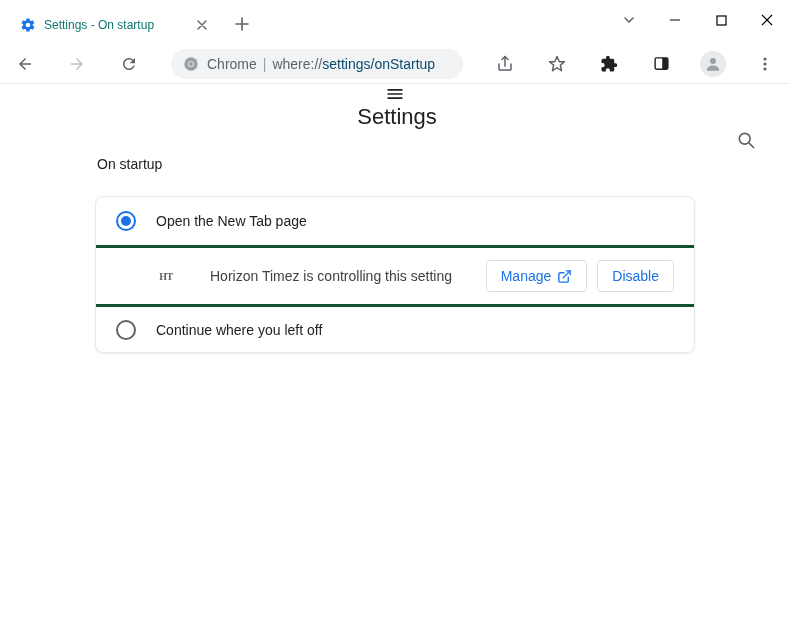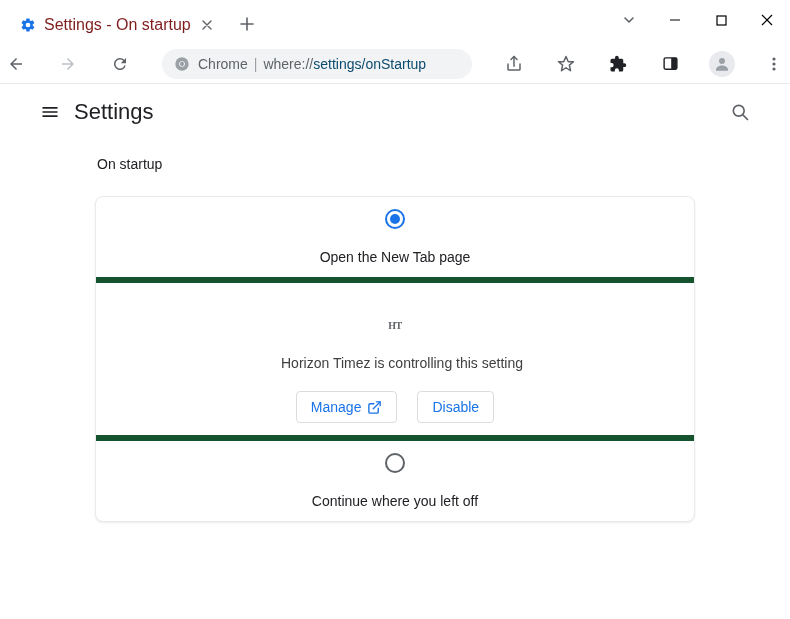--- a/index.html
+++ b/index.html
@@ -1,58 +1,58 @@
 <!DOCTYPE html>
 <html><head>
 <meta charset="utf-8">
 <style>
   * { box-sizing: border-box; margin: 0; padding: 0; font-family: 'Segoe UI', Arial, sans-serif; }
   body { width: 790px; height: 619px; background: #fff; overflow: hidden; position: relative; }
   
   .titlebar { height: 44px; display: flex; align-items: flex-start; background: #fff; }
   .tab { display: flex; align-items: center; height: 34px; margin-top: 8px; margin-left: 10px; padding: 0 10px; border-radius: 8px 8px 0 0; background: #fff; gap: 8px; min-width: 210px; position: relative; }
   .tab-favicon { width: 16px; height: 16px; display: flex; align-items: center; justify-content: center; }
-  .tab-title { font-size: 16px; color: #7f1d1d; flex: 1; }
+  .tab-title { font-size: 12px; color: #0f766e; flex: 1; }
   .tab-close { width: 16px; height: 16px; display: flex; align-items: center; justify-content: center; color: #5f6368; cursor: pointer; }
   .new-tab { width: 28px; height: 28px; margin-top: 10px; margin-left: 8px; display: flex; align-items: center; justify-content: center; color: #5f6368; cursor: pointer; border-radius: 50%; }
   .win-controls { margin-left: auto; display: flex; align-items: center; height: 40px; }
   .win-btn { width: 46px; height: 32px; display: flex; align-items: center; justify-content: center; color: #000; cursor: pointer; }
   .win-caret { width: 46px; height: 32px; display: flex; align-items: center; justify-content: center; color: #5f6368; }
   
-  .toolbar { height: 40px; display: flex; align-items: center; padding: 0 0; gap: 20px; border-bottom: 1px solid #e8eaed; }
+  .toolbar { height: 40px; display: flex; align-items: center; padding: 0 9px; gap: 20px; border-bottom: 1px solid #e8eaed; }
   .nav-btn { width: 32px; height: 32px; display: flex; align-items: center; justify-content: center; color: #5f6368; border-radius: 50%; cursor: pointer; }
   .nav-btn.disabled { color: #bdc1c6; cursor: default; }
   .omnibox { flex: 1; height: 30px; border-radius: 15px; background: #f1f3f4; display: flex; align-items: center; padding: 0 12px; margin: 0 6px; gap: 8px; }
   .omnibox-icon { width: 16px; height: 16px; display: flex; align-items: center; justify-content: center; }
   .omnibox-text { font-size: 14px; color: #5f6368; display: flex; align-items: center; }
   .url-sep { margin: 0 6px; color: #9aa0a6; }
   .url-path { color: #0c4a6e; }
   .tool-icon { width: 32px; height: 32px; display: flex; align-items: center; justify-content: center; color: #5f6368; cursor: pointer; border-radius: 50%; }
   .avatar { width: 26px; height: 26px; border-radius: 50%; background: #e8eaed; display: flex; align-items: center; justify-content: center; }
   
   .content { position: relative; height: calc(619px - 84px); background: #fff; }
-  .settings-header { height: 56px; display: flex; align-items: center; padding: 0 30px; }
+  .settings-header { height: 56px; display: flex; align-items: center; padding: 0 24px; flex-direction: column; }
   .menu-btn { width: 40px; height: 40px; display: flex; align-items: center; justify-content: center; cursor: pointer; color: #202124; }
   .settings-title { font-size: 22px; font-weight: 500; color: #202124; margin-left: 4px; }
   .search-btn { margin-left: auto; width: 40px; height: 40px; display: flex; align-items: center; justify-content: center; cursor: pointer; color: #5f6368; }
   
   .settings-body { padding: 16px 0; display: flex; flex-direction: column; align-items: center; }
   .section-title { width: 600px; font-size: 14px; color: #202124; margin-bottom: 24px; padding-left: 2px; }
   .card { width: 600px; background: #fff; border: 1px solid #e8eaed; border-radius: 8px; box-shadow: 0 1px 2px rgba(60,64,67,0.1); }
-  .row { min-height: 48px; display: flex; align-items: center; padding: 12px 20px; gap: 20px; flex-direction: column; }
-  .row + .row { border-top: 6px solid #14532d; }
+  .row { min-height: 48px; display: flex; align-items: center; padding: 12px 20px; gap: 20px; }
+  .row + .row { border-top: 3px solid #14532d; }
   .row.sub { padding-left: 20px; }
   .radio { width: 20px; height: 20px; border: 2px solid #5f6368; border-radius: 50%; position: relative; flex-shrink: 0; cursor: pointer; }
   .radio.checked { border-color: #1a73e8; }
   .radio.checked::after { content: ''; position: absolute; width: 10px; height: 10px; background: #1a73e8; border-radius: 50%; top: 3px; left: 3px; }
   .row-label { font-size: 14px; color: #202124; flex: 1; }
   .ext-icon { width: 20px; height: 20px; display: flex; align-items: center; justify-content: center; font-size: 10px; font-weight: bold; color: #5f6368; font-family: serif; letter-spacing: -0.5px; }
   .ext-msg { font-size: 14px; color: #404040; flex: 1; margin-left: 14px; }
   .outline-btn { height: 32px; padding: 0 14px; border: 1px solid #dadce0; border-radius: 4px; background: #fff; color: #1a73e8; font-size: 14px; font-weight: 500; display: inline-flex; align-items: center; gap: 6px; cursor: pointer; }
-  .btn-group { display: flex; gap: 20px; }
+  .btn-group { display: flex; gap: 10px; }
   
   svg { display: block; }
 </style>
 </head>
 <body>
 
 <div class="titlebar">
   <div class="tab">
     <span class="tab-favicon">
       <svg width="16" height="16" viewBox="0 0 24 24" fill="#1a73e8">

